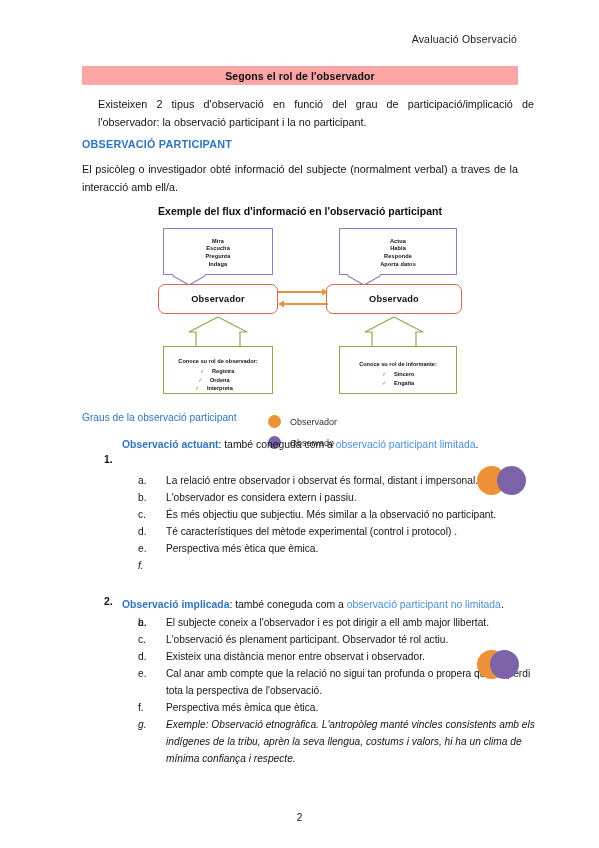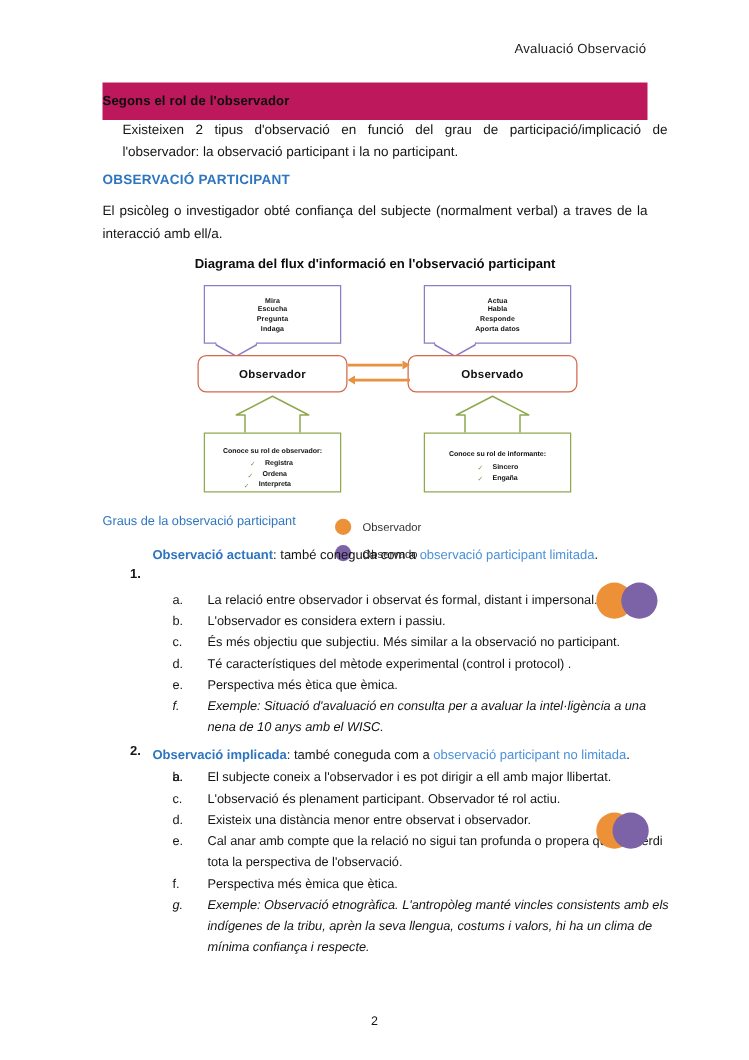--- a/index.html
+++ b/index.html
@@ -29,24 +29,25 @@
     font-size: 10.5px;
     color: #1a1a1a;
     letter-spacing: .2px;
   }
 
   .banner {
     position: absolute;
     left: 82px;
     top: 66px;
     width: 436px;
-    height: 30px;
-    background: #be185d;
+    height: 19px;
+    background: #fca5a5;
     display: flex;
     align-items: center;
+    justify-content: center;
   }
   .banner-text {
     font-size: 10.5px;
     font-weight: bold;
     color: #0d0d0d;
     letter-spacing: .1px;
   }
 
   
   .para {
@@ -267,23 +268,23 @@
   <div class="doc-header">Avaluació Observació</div>
 
   <div class="banner">
     <span class="banner-text">Segons el rol de l'observador</span>
   </div>
 
   <div class="para" id="para-1">Existeixen 2 tipus d'observació en funció del grau de participació/implicació de l'observador: la observació participant i la no participant.</div>
 
   <div class="section-head" id="head-observacio">OBSERVACIÓ PARTICIPANT</div>
 
-  <div class="para" id="para-2">El psicòleg o investigador obté confiança del subjecte (normalment verbal) a traves de la interacció amb ell/a.</div>
-
-  <div class="fig-title">Diagrama del flux d'informació en l'observació participant</div>
+  <div class="para" id="para-2">El psicòleg o investigador obté informació del subjecte (normalment verbal) a traves de la interacció amb ell/a.</div>
+
+  <div class="fig-title">Exemple del flux d'informació en l'observació participant</div>
 
   <div class="diagram">
 
     <div class="dgm-box callout-top" style="left:13px; top:0px; width:110px; height:47px;">
       <div class="c-line">Mira</div>
       <div class="c-line">Escucha</div>
       <div class="c-line">Pregunta</div>
       <div class="c-line">Indaga</div>
     </div>
     <svg class="tail-down" style="left:22px; top:46px; width:34px; height:12px;" viewBox="0 0 34 12">
@@ -376,21 +377,20 @@
     <div class="sub-row">
       <span class="sub-marker">d.</span>
       <span>Té característiques del mètode experimental (control i protocol) .</span>
     </div>
     <div class="sub-row">
       <span class="sub-marker">e.</span>
       <span>Perspectiva més ètica que èmica.</span>
     </div>
     <div class="sub-row italic">
       <span class="sub-marker">f.</span>
-      <span>Exemple: Situació d'avaluació en consulta per a avaluar la intel·ligència a una nena de 10 anys amb el WISC.</span>
     </div>
   </div>
 
   <div class="circle-pair" style="left:477px; top:466px; width:46px; height:30px;">
     <div class="cp-circle cp-orange" style="left:0px; width:29px; height:29px;"></div>
     <div class="cp-circle cp-purple" style="left:20px; width:29px; height:29px;"></div>
   </div>
 
   <div class="num-marker" style="left:104px; top:596px;">2.</div>
   <div class="num-item" style="left:122px; top:596px; width:396px;">

